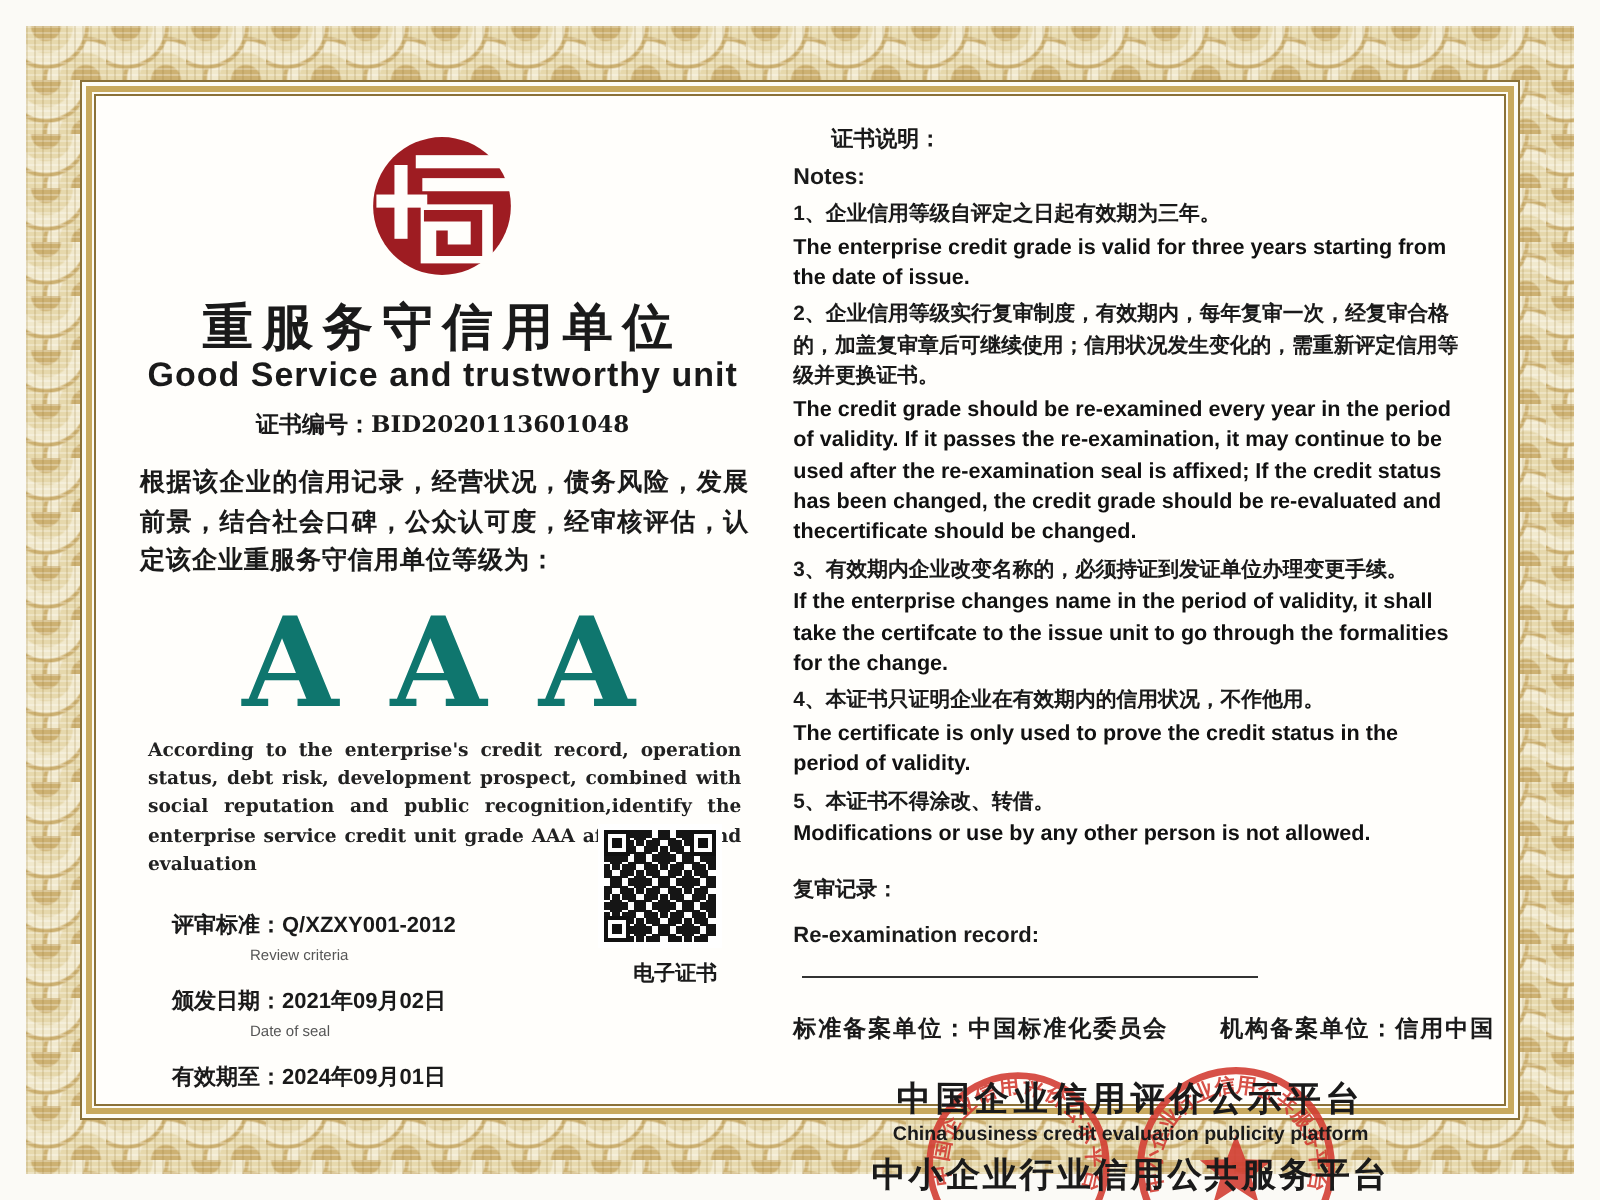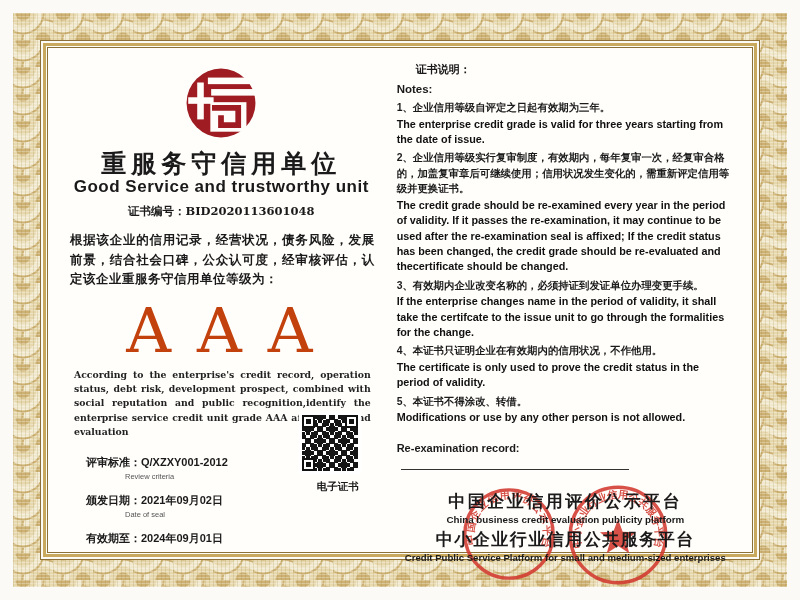--- a/index.html
+++ b/index.html
@@ -22,21 +22,21 @@
   .col-left{width:47%;position:relative;text-align:center;}
   .col-right{width:53%;box-sizing:border-box;padding:6px 6px 0 16px;text-align:left;}
 
   
   .logo{margin-top:6px;}
   .title-cn{font-size:25px;font-weight:bold;letter-spacing:5px;line-height:1.05;margin-top:2px;white-space:nowrap;}
   .title-en{font-size:17px;font-weight:bold;letter-spacing:.5px;margin-top:1px;}
   .certno{font-size:11.5px;font-weight:bold;margin-top:7px;font-family:"DejaVu Serif",serif;}
   .company{font-size:24px;font-weight:bold;letter-spacing:1px;margin-top:16px;white-space:nowrap;}
   .statement-cn{font-size:12.5px;font-weight:bold;text-align:justify;line-height:1.55;margin:12px 6px 0 8px;letter-spacing:.5px;}
-  .grade{font-family:"DejaVu Serif",serif;font-size:62px;font-weight:normal;color:#c2410c;letter-spacing:26px;margin:8px 0 2px 22px;line-height:1.1;}
+  .grade{font-family:"DejaVu Serif",serif;font-size:62px;font-weight:bold;color:#0f766e;letter-spacing:26px;margin:8px 0 2px 22px;line-height:1.1;}
   .statement-en{font-family:"DejaVu Serif",serif;font-size:9.3px;font-weight:bold;text-align:justify;line-height:1.55;margin:2px 10px 0 12px;color:#222;}
   .meta{ text-align:left;margin:12px 0 0 24px;}
   .meta-row{margin-bottom:2px;}
   .meta-label{font-size:11px;font-weight:bold;}
   .meta-value{font-size:11px;font-weight:bold;}
   .meta-en{font-size:7.5px;color:#555;margin:0 0 9px 1px;padding-left:38px;}
   .qr-wrap{position:absolute;right:22px;bottom:52px;width:60px;text-align:right;}
   .qr{width:56px;height:56px;margin:0 auto;position:relative;border:3px solid #fff;
     background:
       conic-gradient(#151515 25%, transparent 0 50%, #151515 0 75%, transparent 0) 0 0/8px 8px,
@@ -147,25 +147,29 @@
       <div>
         <div class="note-cn">4、本证书只证明企业在有效期内的信用状况，不作他用。</div>
         <div class="note-en">The certificate is only used to prove the credit status in the period of validity.</div>
       </div>
       <div>
         <div class="note-cn">5、本证书不得涂改、转借。</div>
         <div class="note-en">Modifications or use by any other person is not allowed.</div>
       </div>
 
       <div class="reexam">
+        <div class="reexam-cn">复审记录：</div>
         <div>
           <span class="reexam-en">Re-examination record:</span><span class="reexam-line"></span>
         </div>
       </div>
 
+      <div class="filing">
+        <span>标准备案单位：中国标准化委员会</span><span>机构备案单位：信用中国</span>
+      </div>
 
       <div class="footer">
         <svg class="seal seal-left" viewBox="0 0 120 120" aria-hidden="true">
           <defs>
                   <path id="arcL" d="M 20 72 A 42 42 0 1 1 100 72"></path>
                 </defs>
           <circle cx="60" cy="60" r="53" fill="none" stroke="#d23a30" stroke-width="4"></circle>
           <text font-size="12.5" font-weight="bold" fill="#d23a30" letter-spacing="1">
             <textPath href="#arcL">中国企业信用评价公示平台</textPath>
           </text>

